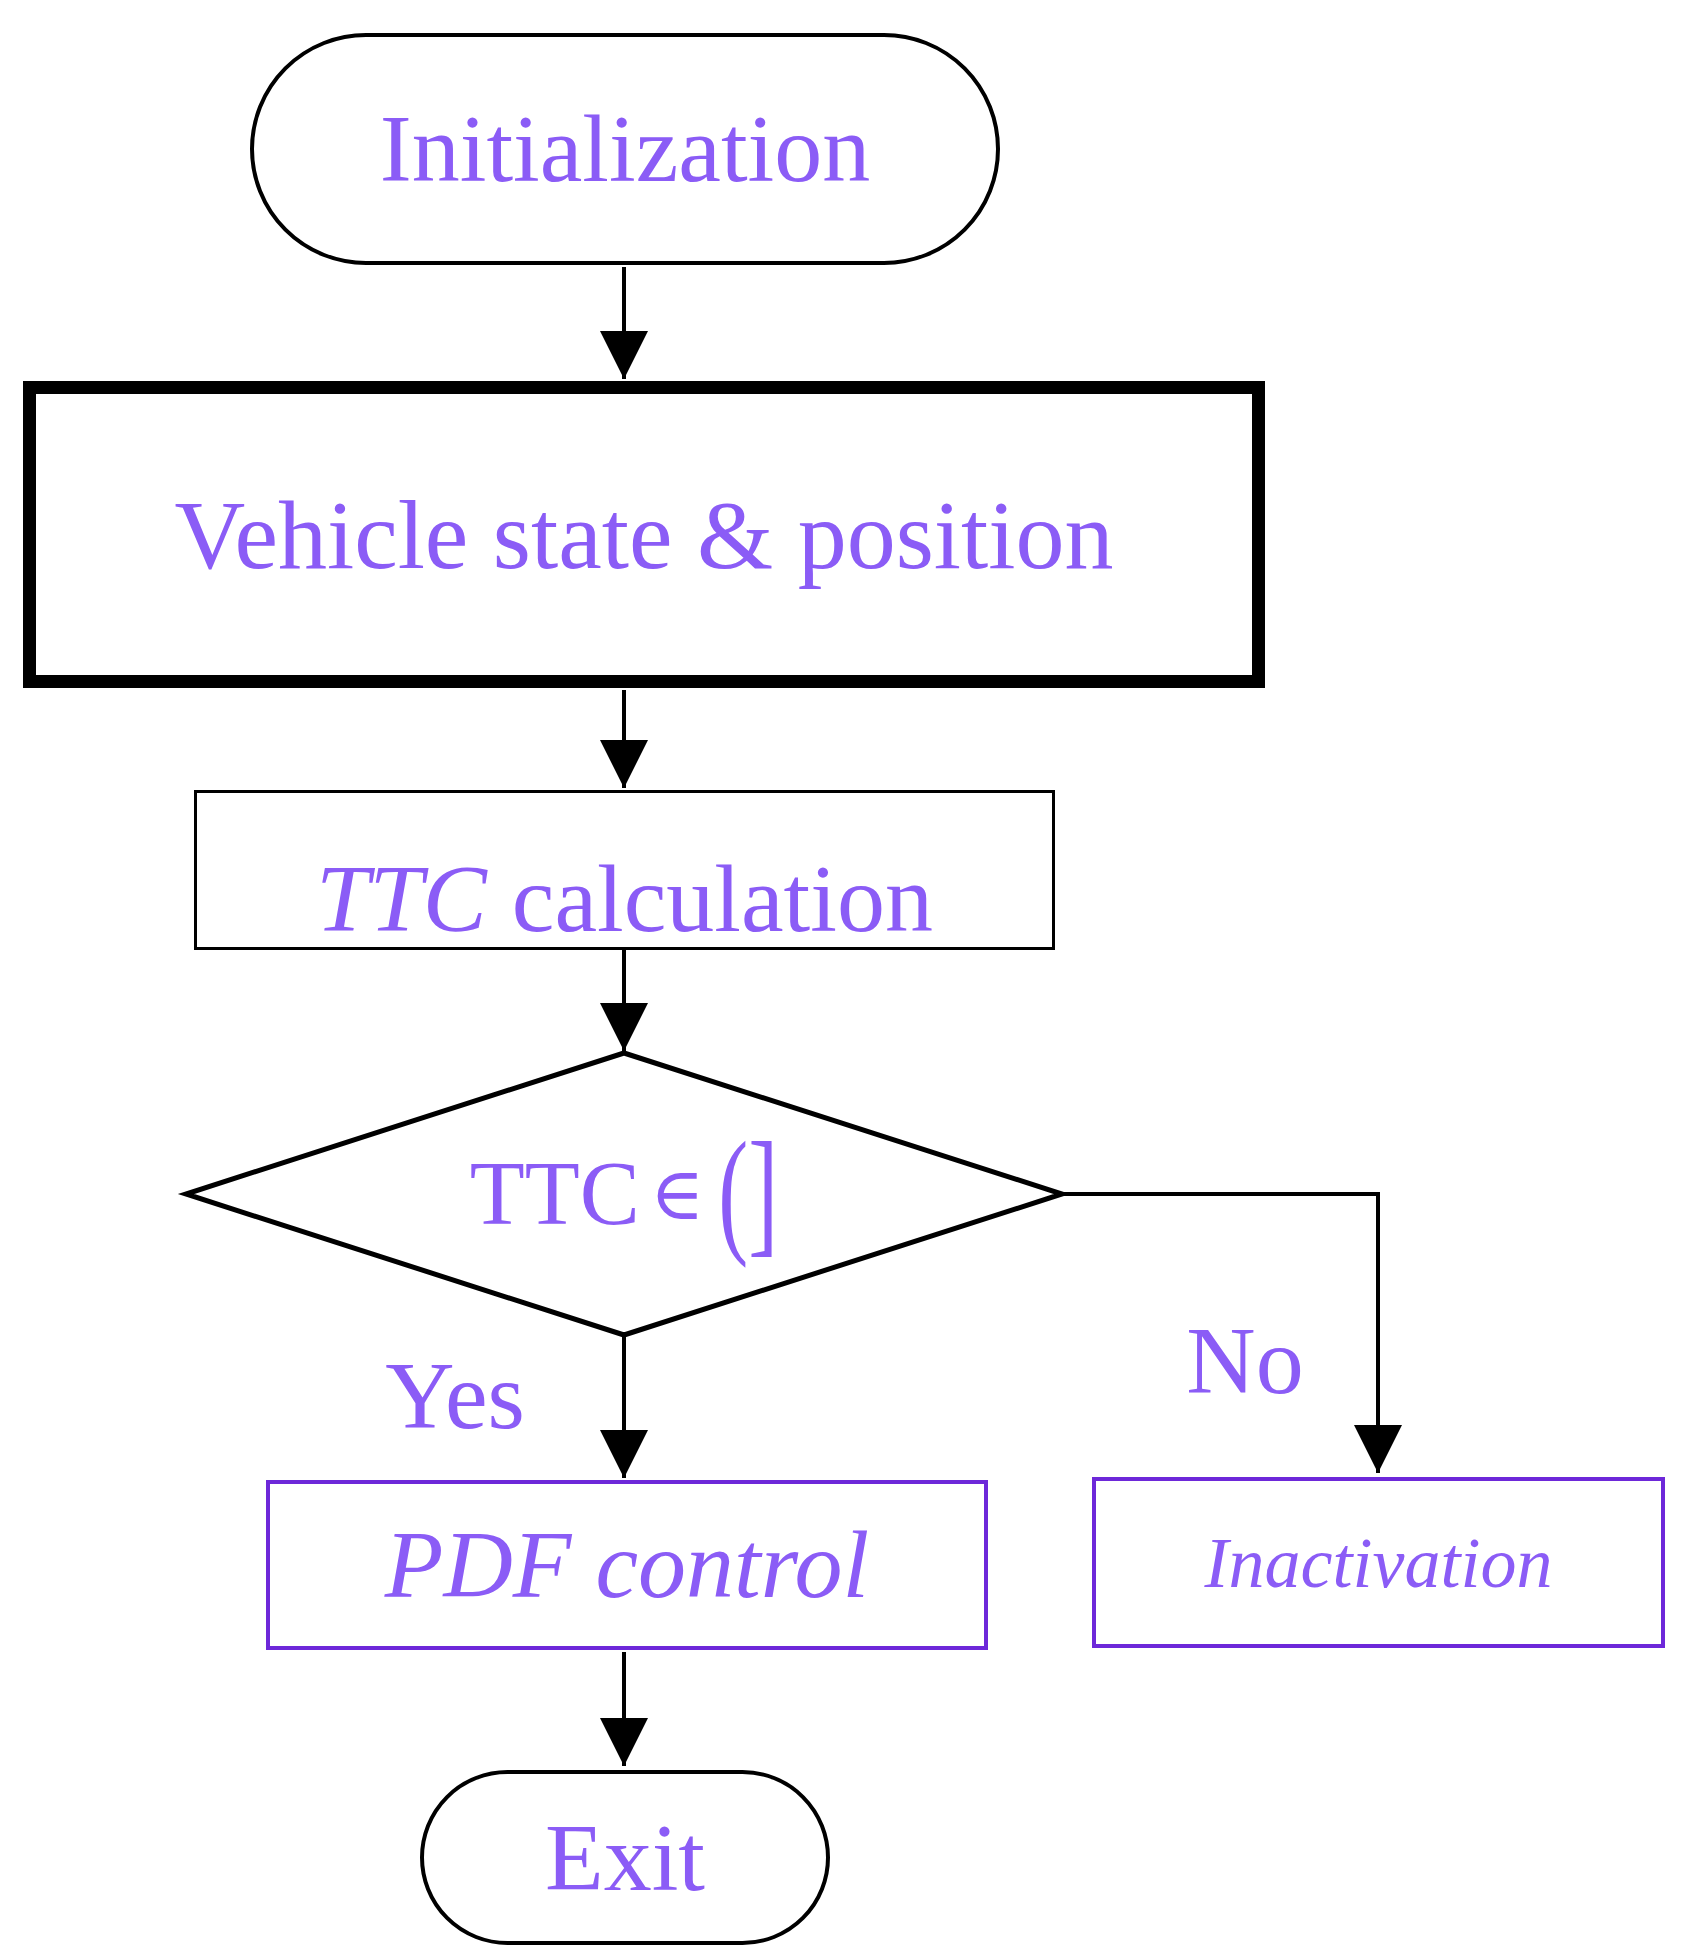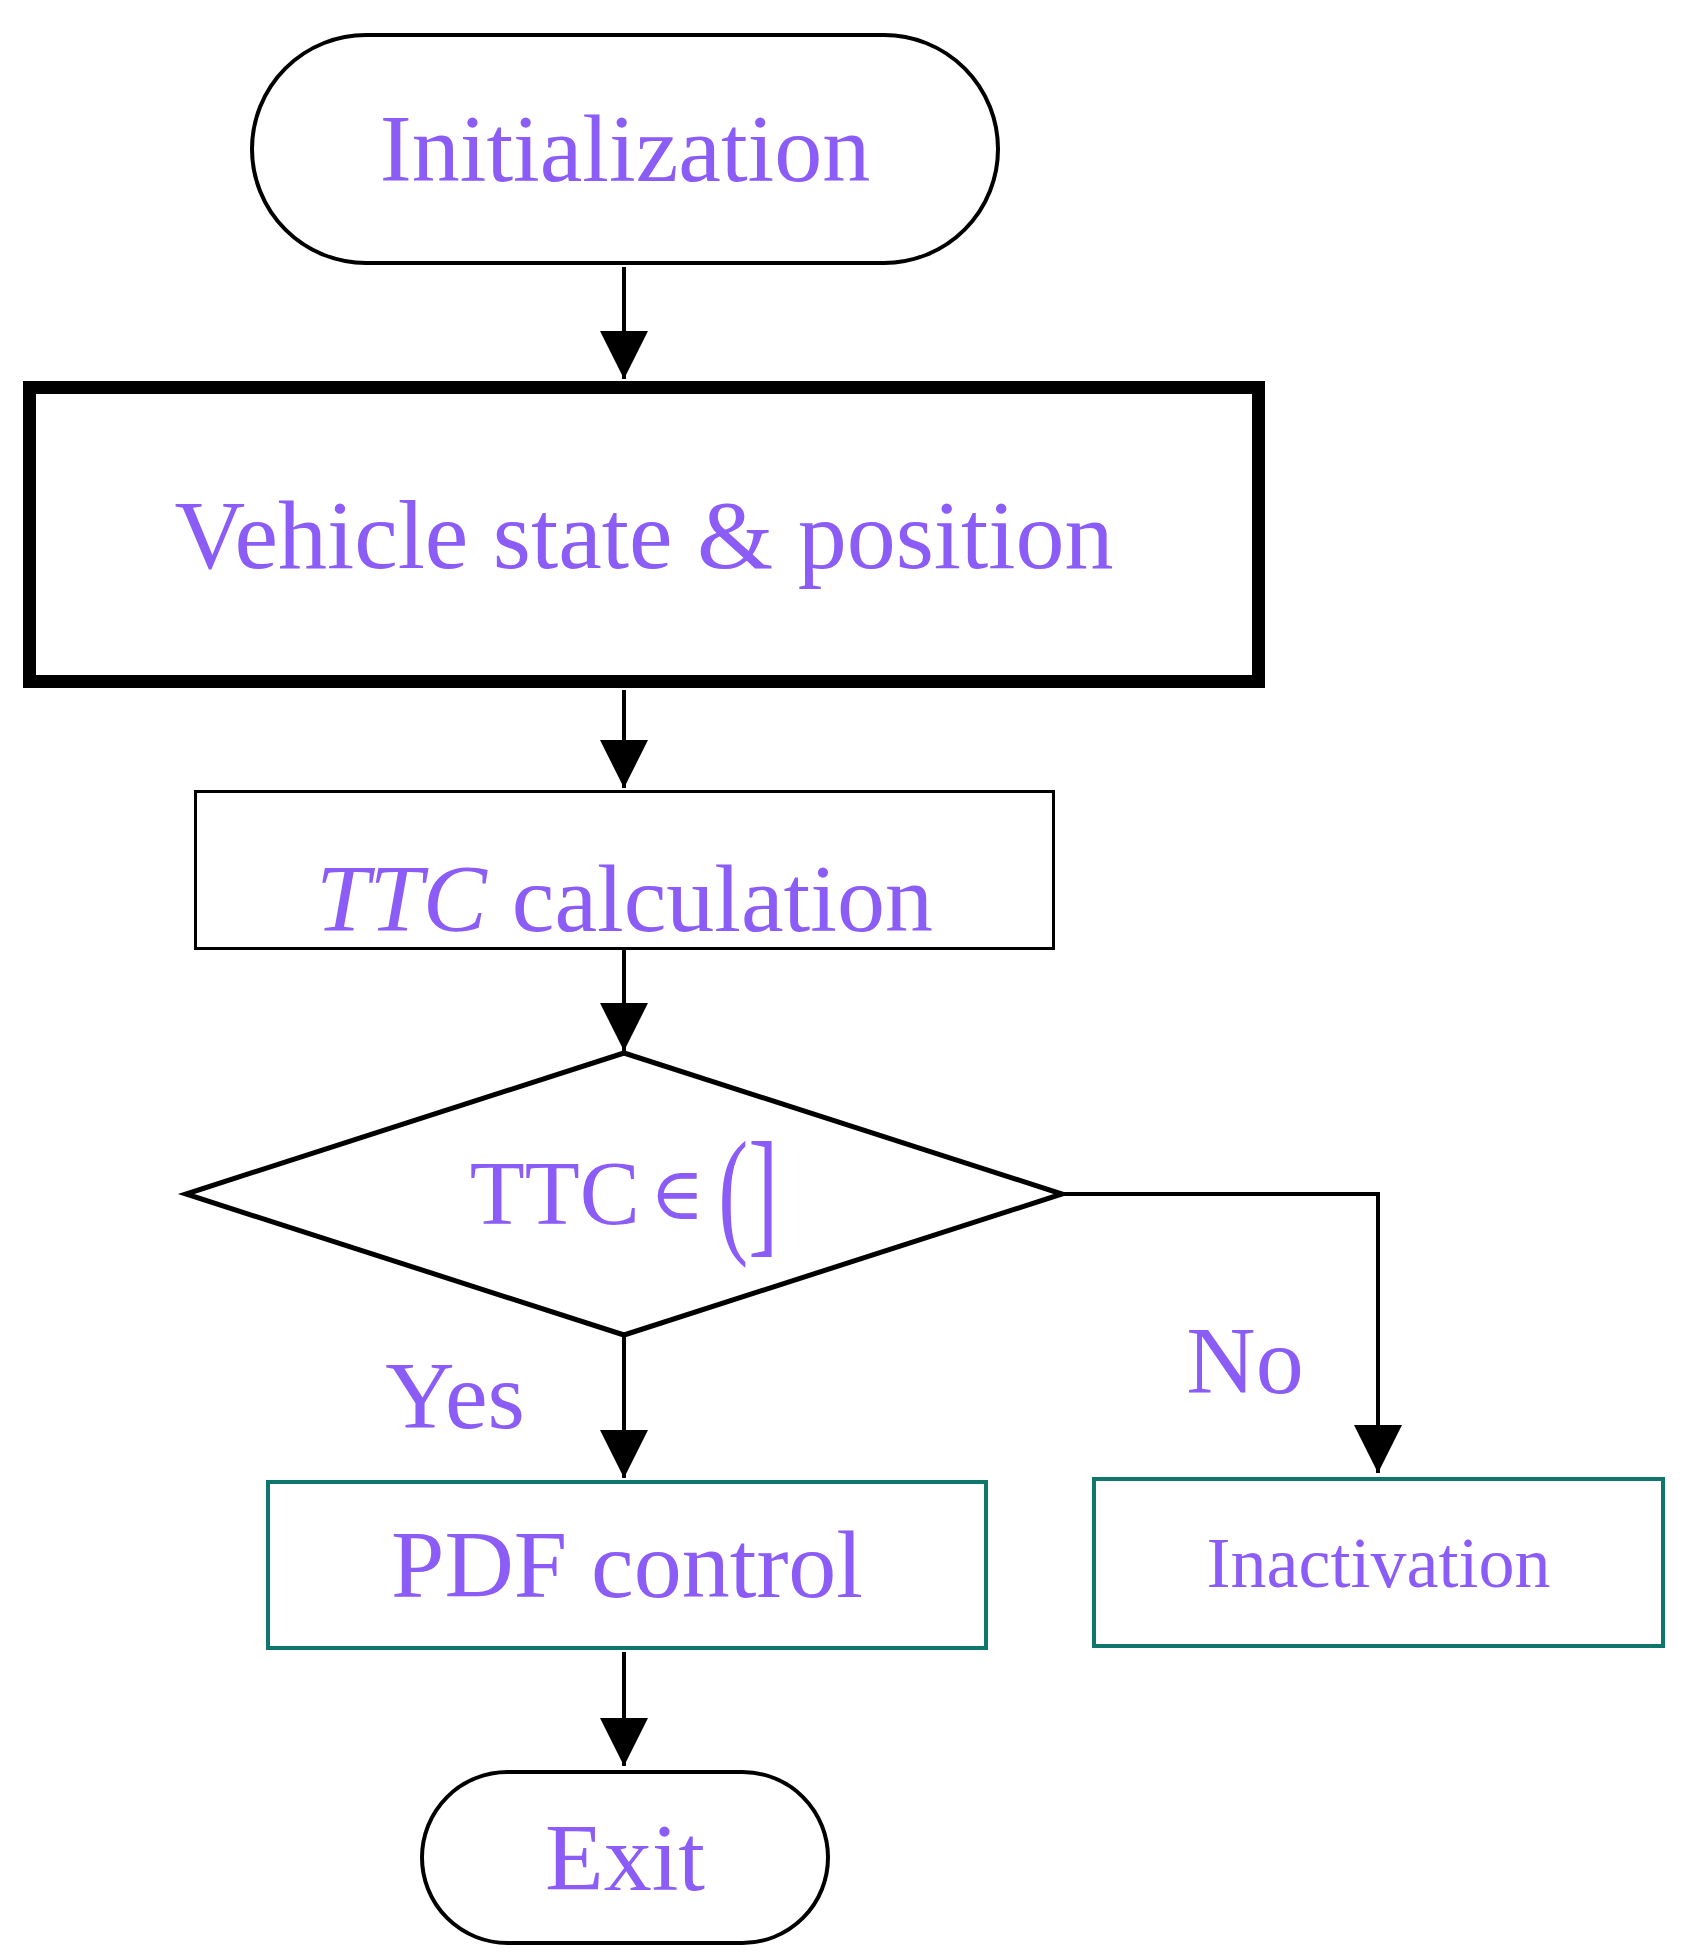--- a/index.html
+++ b/index.html
@@ -30,21 +30,22 @@
     display: flex;
     align-items: center;
     justify-content: center;
     text-align: center;
     line-height: 1;
   }
   .terminator {
     border: 4px solid #000000;
   }
   .process {
-    border: 4px solid #0f766e;
+    border: 4px solid #6d28d9;
+    font-style: italic;
   }
   .process-thin {
     border: 3px solid #000000;
   }
   .process-bold {
     border: 13px solid #000000;
   }
   .node-start {
     left: 250px; top: 33px; width: 750px; height: 232px;
     border-radius: 116px;

